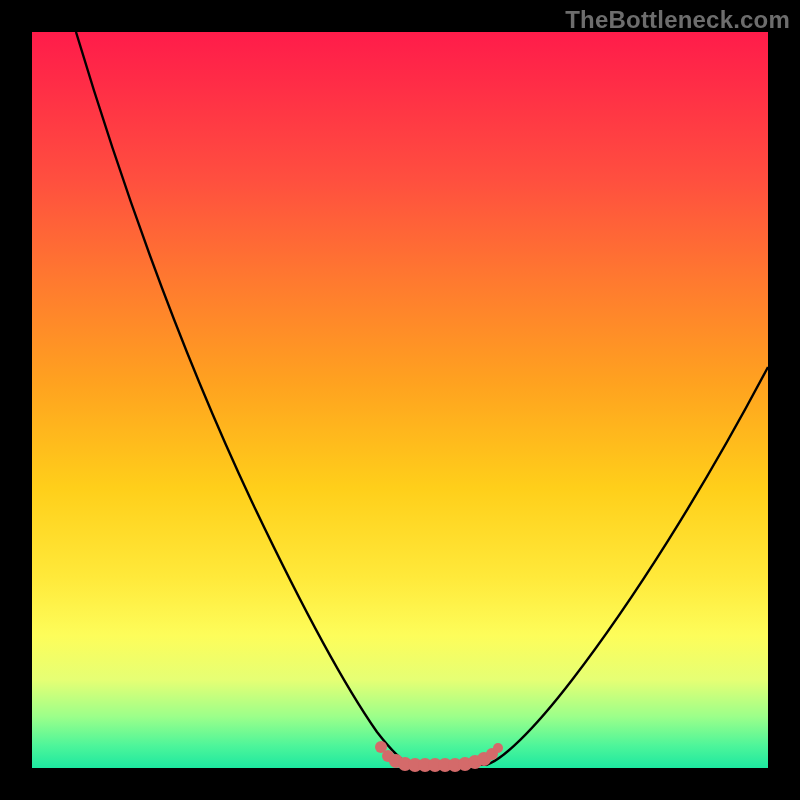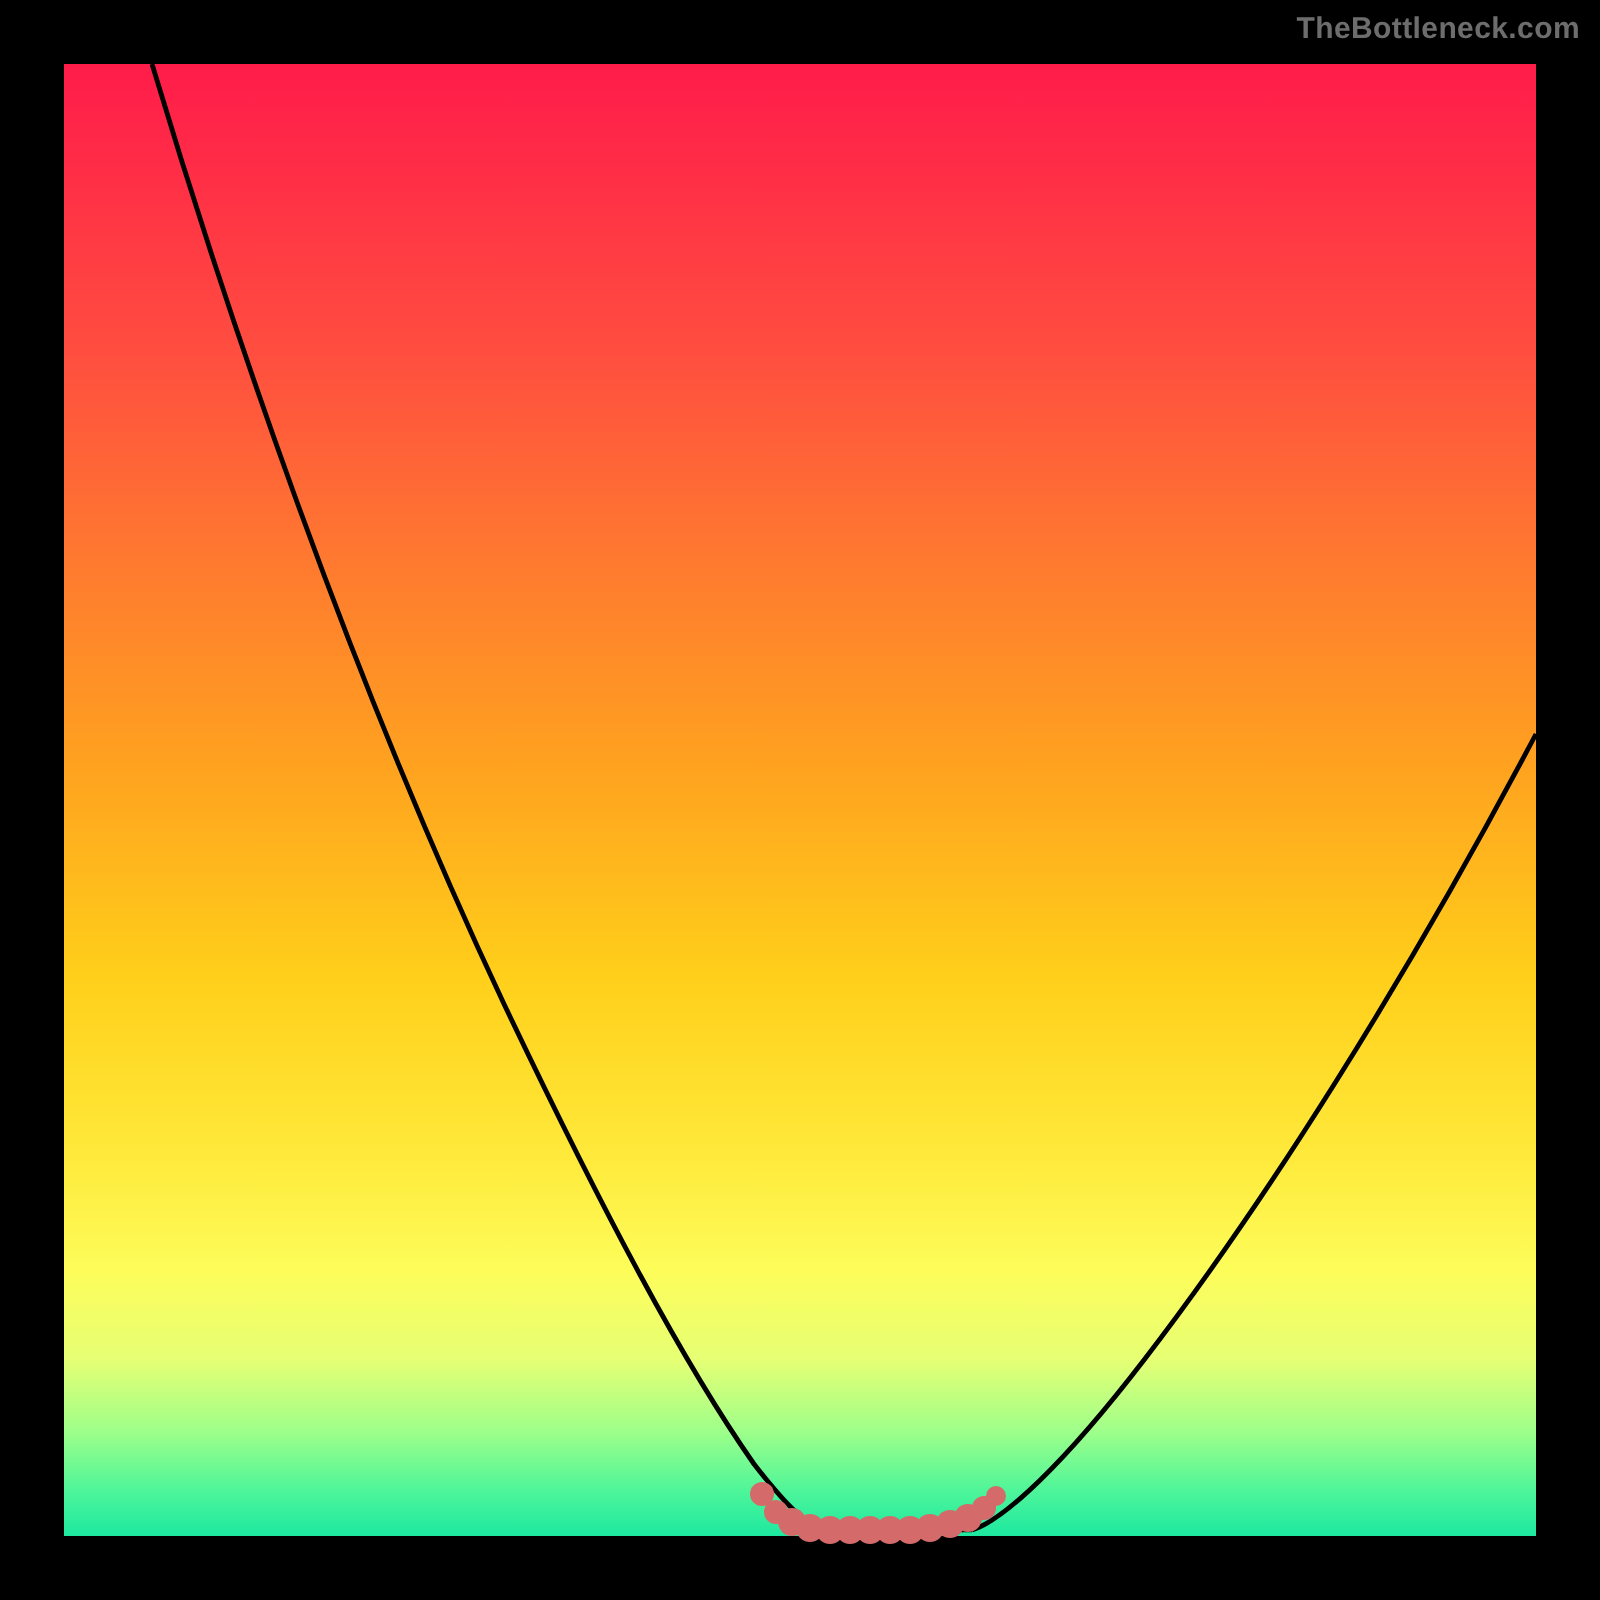--- a/index.html
+++ b/index.html
@@ -39,21 +39,21 @@
       #9cff8a 93%,
       #4df59a 97%,
       #1de8a0 100%
     );
   }
   .brand {
     position: absolute;
     top: 6px;
     right: 10px;
     color: #6d6d6d;
-    font-size: 15px;
+    font-size: 24px;
     font-weight: 600;
     letter-spacing: 0.2px;
     white-space: nowrap;
   }
   svg.curves {
     position: absolute;
     left: 32px;
     top: 32px;
     width: 736px;
     height: 736px;

